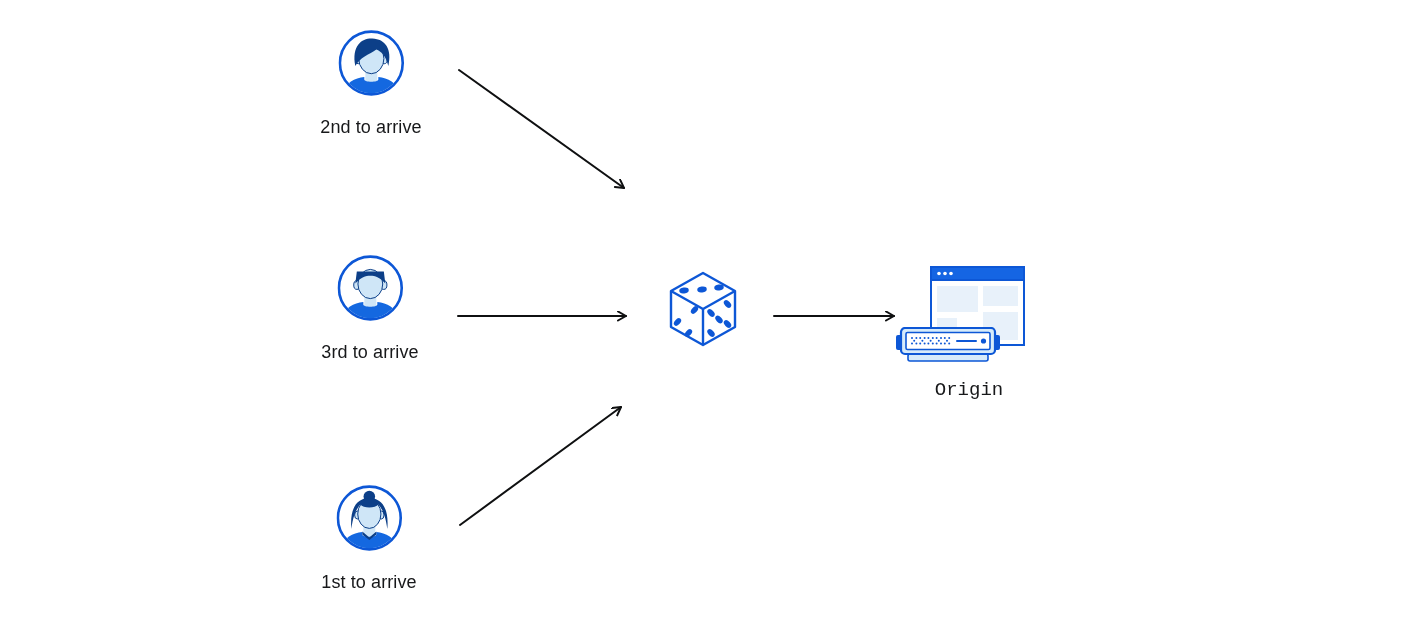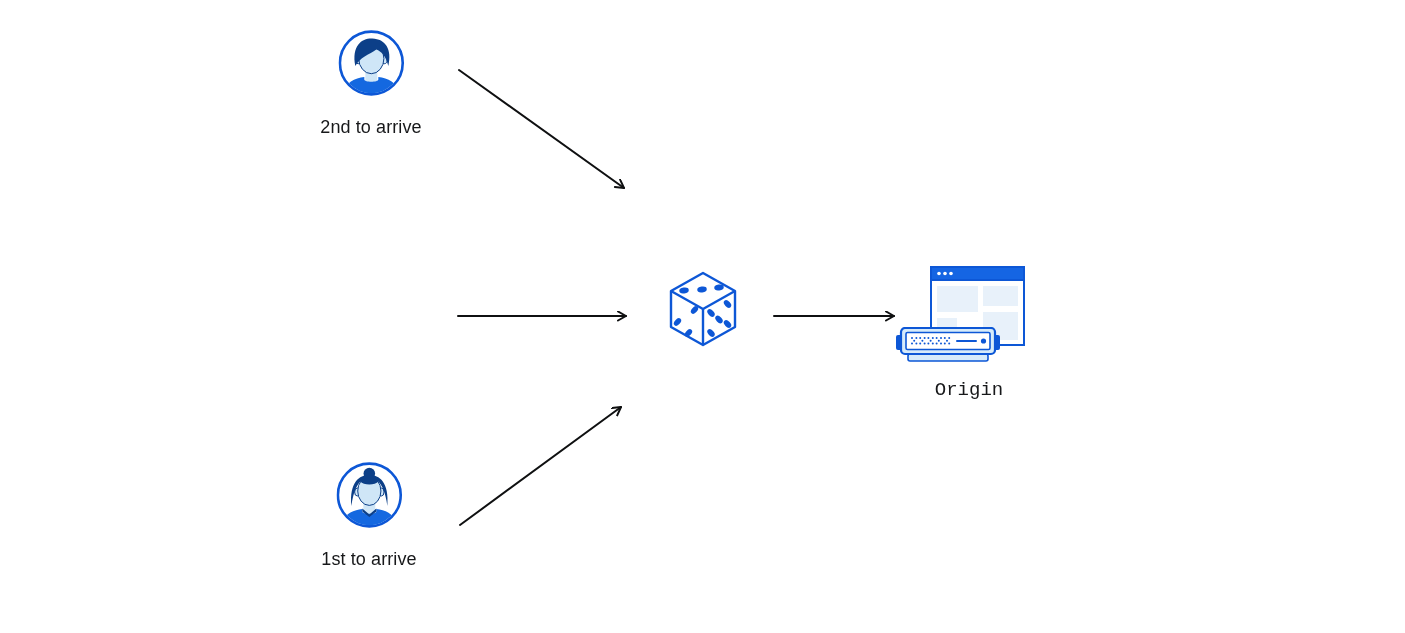--- a/index.html
+++ b/index.html
@@ -78,22 +78,41 @@
         <path d="M4,66 C6,53 16,48 26,47 L26,49.5 C26,52.5 40,52.5 40,49.5 L40,47 C50,48 60,53 62,66 Z" class="f-shirt"></path>
         <ellipse cx="20" cy="29.5" rx="2.9" ry="4.2" class="f-skin" stroke="var(--dark-navy)" stroke-width="1"></ellipse>
         <ellipse cx="46" cy="29.5" rx="2.9" ry="4.2" class="f-skin" stroke="var(--dark-navy)" stroke-width="1"></ellipse>
         <ellipse cx="33" cy="28.5" rx="12.6" ry="15.2" class="f-skin" stroke="var(--dark-navy)" stroke-width="1"></ellipse>
         <path d="M17,36 C13,15 24,8 34,8.5 C47,9 54,19 50,36 C47,25 43,21.5 38,19.5 C30,25 22,27 17,36 Z" class="f-navy"></path>
       </g>
     </svg>
     <div class="node-label">2nd to arrive</div>
   </div>
 
-
-  <div class="node" style="left:369px;top:462px;">
+  <div class="node" style="left:370px;top:255px;">
+    <svg width="66" height="66" viewBox="0 0 66 66">
+      <defs>
+          <clipPath id="clipB">
+            <circle cx="33" cy="33" r="30.2"></circle>
+          </clipPath>
+        </defs>
+      <circle cx="33" cy="33" r="31.4" class="f-white s-acc" stroke-width="2.6"></circle>
+      <g clip-path="url(#clipB)">
+        <rect x="27" y="36" width="12" height="16" class="f-skin"></rect>
+        <path d="M4,66 C6,53 16,48 26,47 L26,49.5 C26,52.5 40,52.5 40,49.5 L40,47 C50,48 60,53 62,66 Z" class="f-shirt"></path>
+        <ellipse cx="19.6" cy="30" rx="3.2" ry="4.4" class="f-skin" stroke="var(--dark-navy)" stroke-width="1"></ellipse>
+        <ellipse cx="46.4" cy="30" rx="3.2" ry="4.4" class="f-skin" stroke="var(--dark-navy)" stroke-width="1"></ellipse>
+        <ellipse cx="33" cy="29" rx="12.4" ry="14.6" class="f-skin" stroke="var(--dark-navy)" stroke-width="1"></ellipse>
+        <path d="M18,28.5 L19.5,16.5 L46.5,16.5 L48,28.5 C42,22 38,20.8 33,20.8 C28,20.8 24,22 18,28.5 Z" class="f-navy"></path>
+      </g>
+    </svg>
+    <div class="node-label">3rd to arrive</div>
+  </div>
+
+  <div class="node" style="left:369px;top:485px;">
     <svg width="66" height="66" viewBox="0 0 66 66">
       <defs>
           <clipPath id="clipC">
             <circle cx="33" cy="33" r="30.2"></circle>
           </clipPath>
         </defs>
       <circle cx="33" cy="33" r="31.4" class="f-white s-acc" stroke-width="2.6"></circle>
       <g clip-path="url(#clipC)">
         <circle cx="33" cy="11.5" r="5.8" class="f-navy"></circle>
         <rect x="27" y="36" width="12" height="16" class="f-skin"></rect>

